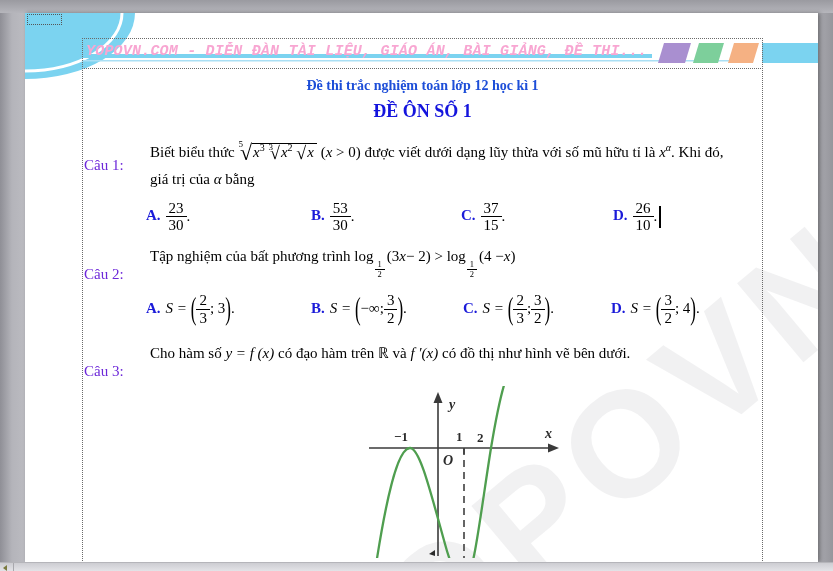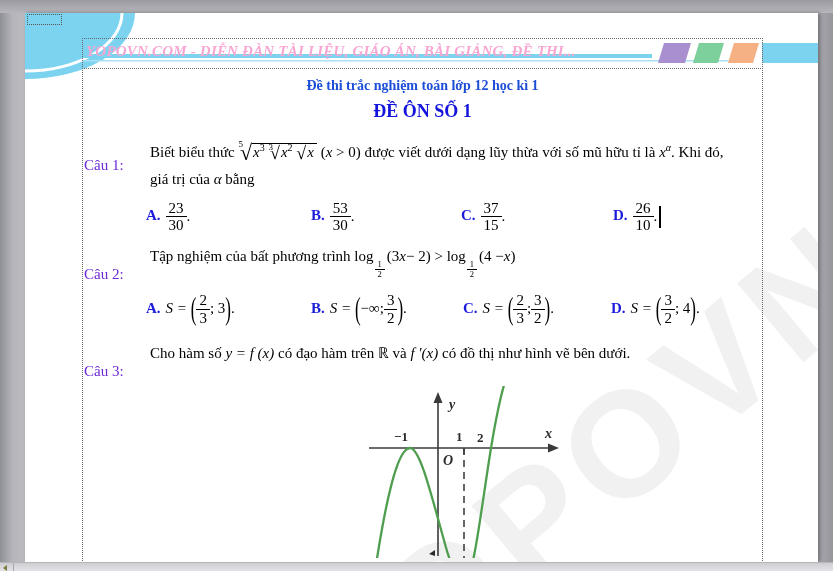--- a/index.html
+++ b/index.html
@@ -6,21 +6,21 @@
   .app{position:relative;width:833px;height:571px;overflow:hidden;
        background:linear-gradient(to right,#8f8f96 0px,#b4b4ba 12px,#c4c4c9 40px,#c0c0c6 760px,#a9a9af 818px,#96969c 833px);
        font-family:"Liberation Serif",serif;color:#000;}
   .top-strip{position:absolute;left:0;top:0;width:833px;height:13px;
        background:linear-gradient(to bottom,#9a9aa0,#b6b6bc);}
   .page{position:absolute;left:25px;top:13px;width:793px;height:549px;background:#ffffff;
        box-shadow:2px 0 4px rgba(0,0,0,.35);overflow:hidden;}
   
   .hdr-svg{position:absolute;left:0;top:0;width:793px;height:72px;}
   .hdr-box{position:absolute;left:57px;top:25px;width:679px;height:29px;border:1px dotted #6a6a6a;}
-  .hdr-text{position:absolute;left:3px;top:4px;font-family:Liberation Serif, serif;
+  .hdr-text{position:absolute;left:3px;top:4px;font-family:Liberation Mono, monospace;
        font-style:italic;font-weight:bold;font-size:15px;letter-spacing:.2px;color:#f8a6d2;white-space:nowrap;}
   .sel-handle{position:absolute;left:2px;top:1px;width:33px;height:9px;border:1px dotted #555;}
   
   .content-box{position:absolute;left:57px;top:55px;width:679px;height:494px;
        border-left:1px dotted #6a6a6a;border-right:1px dotted #6a6a6a;border-top:1px dotted #6a6a6a;
        overflow:hidden;font-size:15px;}
   .title1{margin-top:9px;text-align:center;font-weight:bold;font-size:14px;color:#1d4ed8;}
   .title2{margin-top:7px;text-align:center;font-weight:bold;font-size:18px;color:#1414dd;}
   .q{display:flex;align-items:flex-start;}
   .q-label{width:66px;flex:0 0 66px;font-weight:normal;color:#6d28d9;padding-left:1px;margin-top:20px;}

